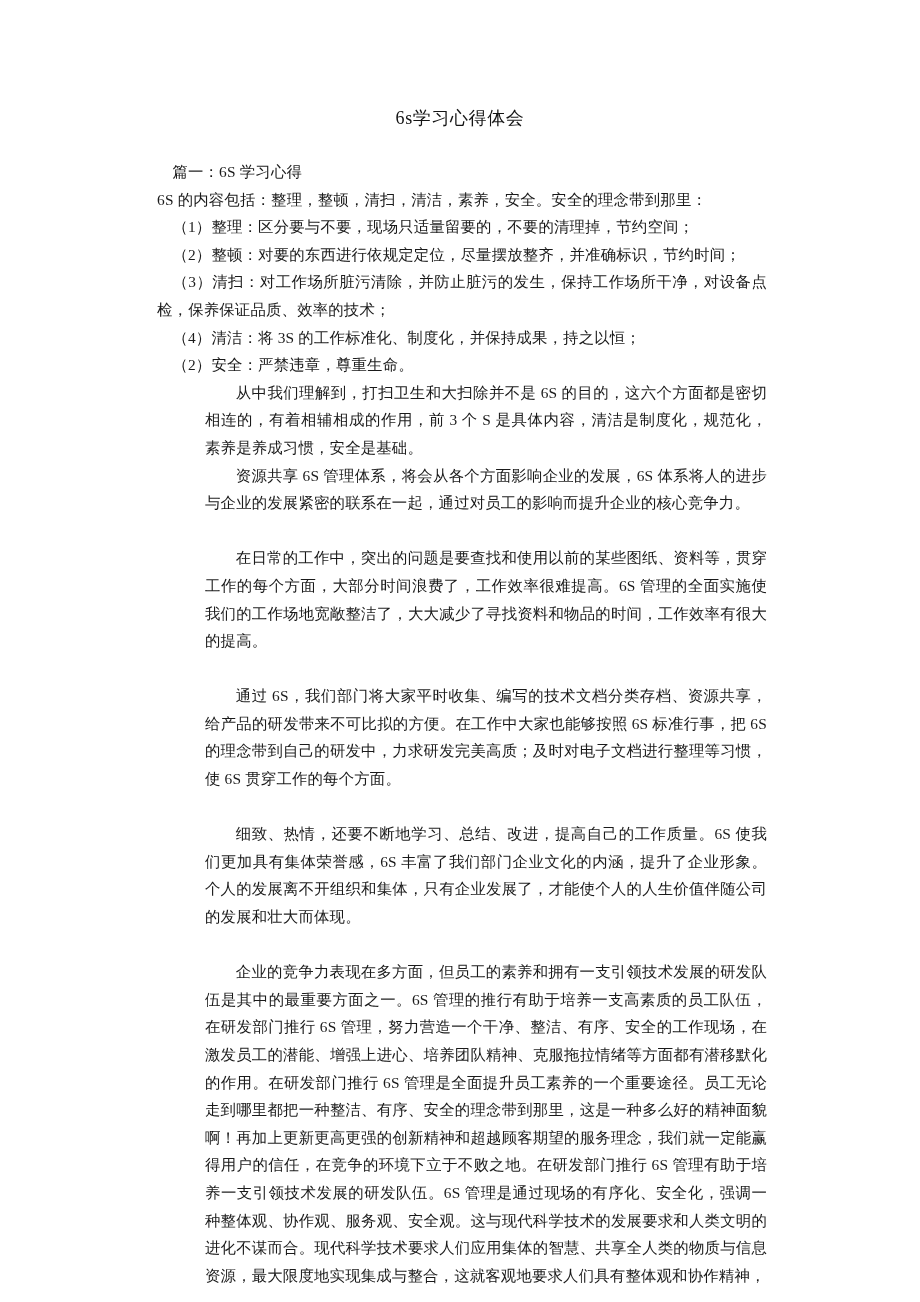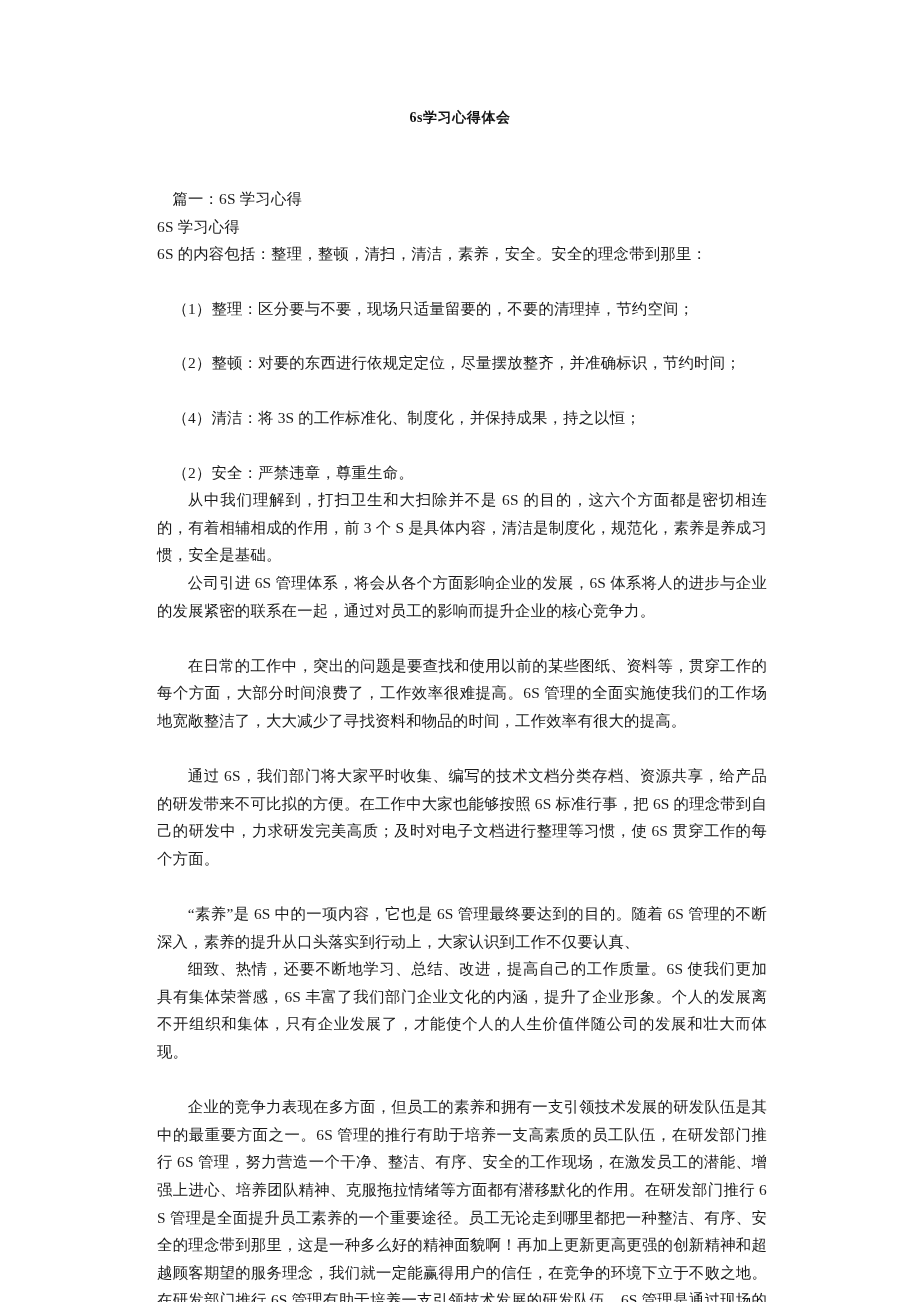--- a/index.html
+++ b/index.html
@@ -23,25 +23,25 @@
     background: #ffffff;
     box-sizing: border-box;
   }
 
   .doc-title {
     position: absolute;
     top: 105px;
     left: 0;
     width: 920px;
     text-align: center;
-    font-size: 14px;
+    font-size: 18px;
     line-height: 26px;
     letter-spacing: 0.6px;
     color: #141414;
-    font-weight: 700;
+    font-weight: 400;
   }
 
   .body-area {
     position: absolute;
     top: 158px;
     left: 157px;
     width: 610px;
   }
 
   p.para {
@@ -49,49 +49,48 @@
     padding: 0;
     font-size: 15.4px;
     line-height: 27.6px;
     text-align: justify;
     text-justify: inter-ideograph;
     letter-spacing: 0.18px;
     color: #1a1a1a;
     word-break: break-all;
   }
 
-  p.indent-1 { text-indent: 1em; margin-top: 27px; }
-  p.indent-2 { text-indent: 2em; }
+  p.indent-1 { text-indent: 1em; }
+  p.indent-2 { text-indent: 2em; margin-left: 48px; }
   p.indent-0 { text-indent: 0; }
 
   .spacer-line {
     height: 27.6px;
   }
 </style>
 </head>
 <body>
 
 <div class="page">
 
   <div class="doc-title">6s学习心得体会</div>
 
   <div class="body-area">
     <p class="para indent-1">篇一：6S 学习心得</p>
-    <p class="para indent-0">6S 学习心得</p>
     <p class="para indent-0">6S 的内容包括：整理，整顿，清扫，清洁，素养，安全。安全的理念带到那里：</p>
     <p class="para indent-1">（1）整理：区分要与不要，现场只适量留要的，不要的清理掉，节约空间；</p>
     <p class="para indent-1">（2）整顿：对要的东西进行依规定定位，尽量摆放整齐，并准确标识，节约时间；</p>
+    <p class="para indent-1">（3）清扫：对工作场所脏污清除，并防止脏污的发生，保持工作场所干净，对设备点检，保养保证品质、效率的技术；</p>
     <p class="para indent-1">（4）清洁：将 3S 的工作标准化、制度化，并保持成果，持之以恒；</p>
     <p class="para indent-1">（2）安全：严禁违章，尊重生命。</p>
     <p class="para indent-2">从中我们理解到，打扫卫生和大扫除并不是 6S 的目的，这六个方面都是密切相连的，有着相辅相成的作用，前 3 个 S 是具体内容，清洁是制度化，规范化，素养是养成习惯，安全是基础。</p>
-    <p class="para indent-2">公司引进 6S 管理体系，将会从各个方面影响企业的发展，6S 体系将人的进步与企业的发展紧密的联系在一起，通过对员工的影响而提升企业的核心竞争力。</p>
+    <p class="para indent-2">资源共享 6S 管理体系，将会从各个方面影响企业的发展，6S 体系将人的进步与企业的发展紧密的联系在一起，通过对员工的影响而提升企业的核心竞争力。</p>
     <div class="spacer-line"></div>
     <p class="para indent-2">在日常的工作中，突出的问题是要查找和使用以前的某些图纸、资料等，贯穿工作的每个方面，大部分时间浪费了，工作效率很难提高。6S 管理的全面实施使我们的工作场地宽敞整洁了，大大减少了寻找资料和物品的时间，工作效率有很大的提高。</p>
     <div class="spacer-line"></div>
     <p class="para indent-2">通过 6S，我们部门将大家平时收集、编写的技术文档分类存档、资源共享，给产品的研发带来不可比拟的方便。在工作中大家也能够按照 6S 标准行事，把 6S 的理念带到自己的研发中，力求研发完美高质；及时对电子文档进行整理等习惯，使 6S 贯穿工作的每个方面。</p>
     <div class="spacer-line"></div>
-    <p class="para indent-2">“素养”是 6S 中的一项内容，它也是 6S 管理最终要达到的目的。随着 6S 管理的不断深入，素养的提升从口头落实到行动上，大家认识到工作不仅要认真、</p>
     <p class="para indent-2">细致、热情，还要不断地学习、总结、改进，提高自己的工作质量。6S 使我们更加具有集体荣誉感，6S 丰富了我们部门企业文化的内涵，提升了企业形象。个人的发展离不开组织和集体，只有企业发展了，才能使个人的人生价值伴随公司的发展和壮大而体现。</p>
     <div class="spacer-line"></div>
     <p class="para indent-2">企业的竞争力表现在多方面，但员工的素养和拥有一支引领技术发展的研发队伍是其中的最重要方面之一。6S 管理的推行有助于培养一支高素质的员工队伍，在研发部门推行 6S 管理，努力营造一个干净、整洁、有序、安全的工作现场，在激发员工的潜能、增强上进心、培养团队精神、克服拖拉情绪等方面都有潜移默化的作用。在研发部门推行 6S 管理是全面提升员工素养的一个重要途径。员工无论走到哪里都把一种整洁、有序、安全的理念带到那里，这是一种多么好的精神面貌啊！再加上更新更高更强的创新精神和超越顾客期望的服务理念，我们就一定能赢得用户的信任，在竞争的环境下立于不败之地。在研发部门推行 6S 管理有助于培养一支引领技术发展的研发队伍。6S 管理是通过现场的有序化、安全化，强调一种整体观、协作观、服务观、安全观。这与现代科学技术的发展要求和人类文明的进化不谋而合。现代科学技术要求人们应用集体的智慧、共享全人类的物质与信息资源，最大限度地实现集成与整合，这就客观地要求人们具有整体观和协作精神，</p>
   </div>
 
 </div>
 
 </body></html>

